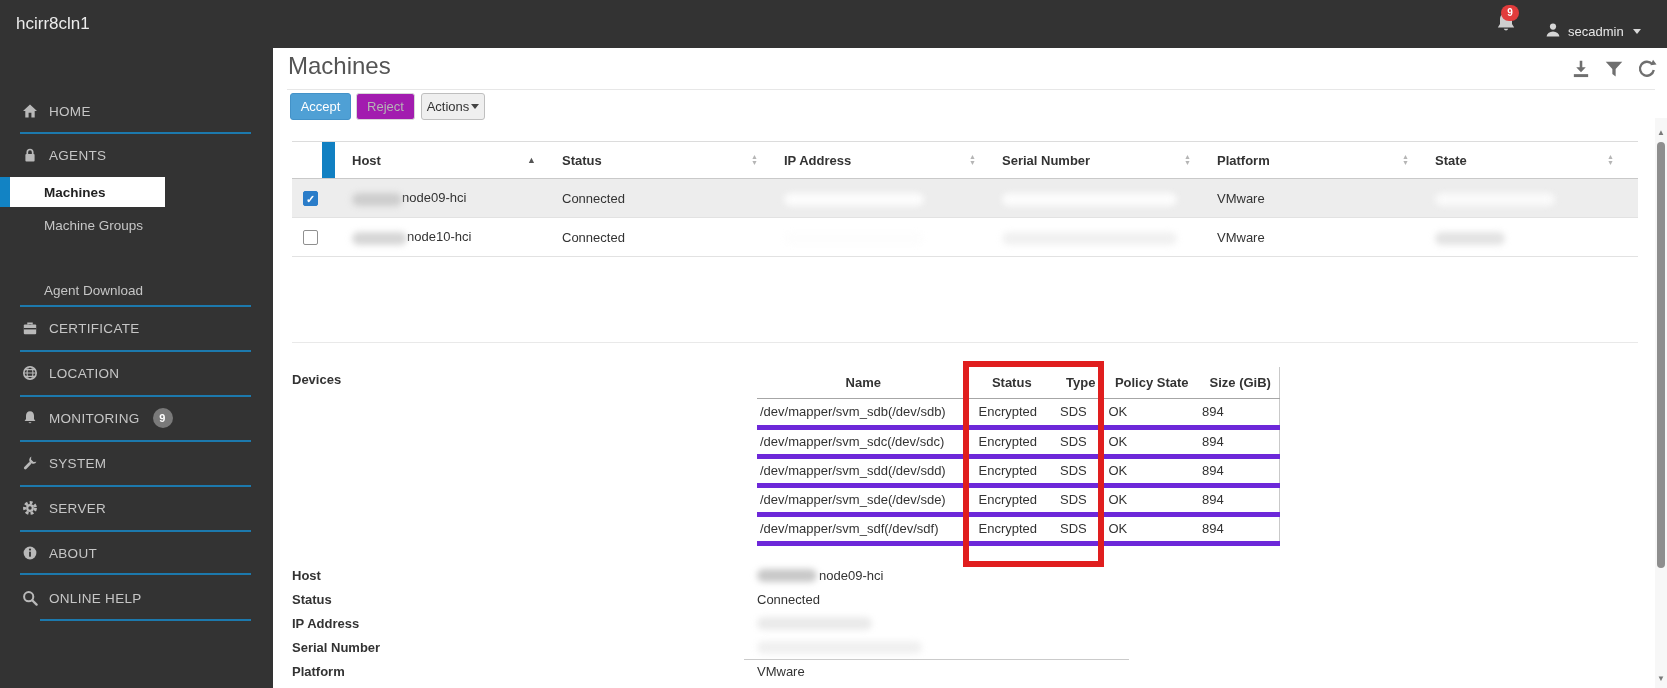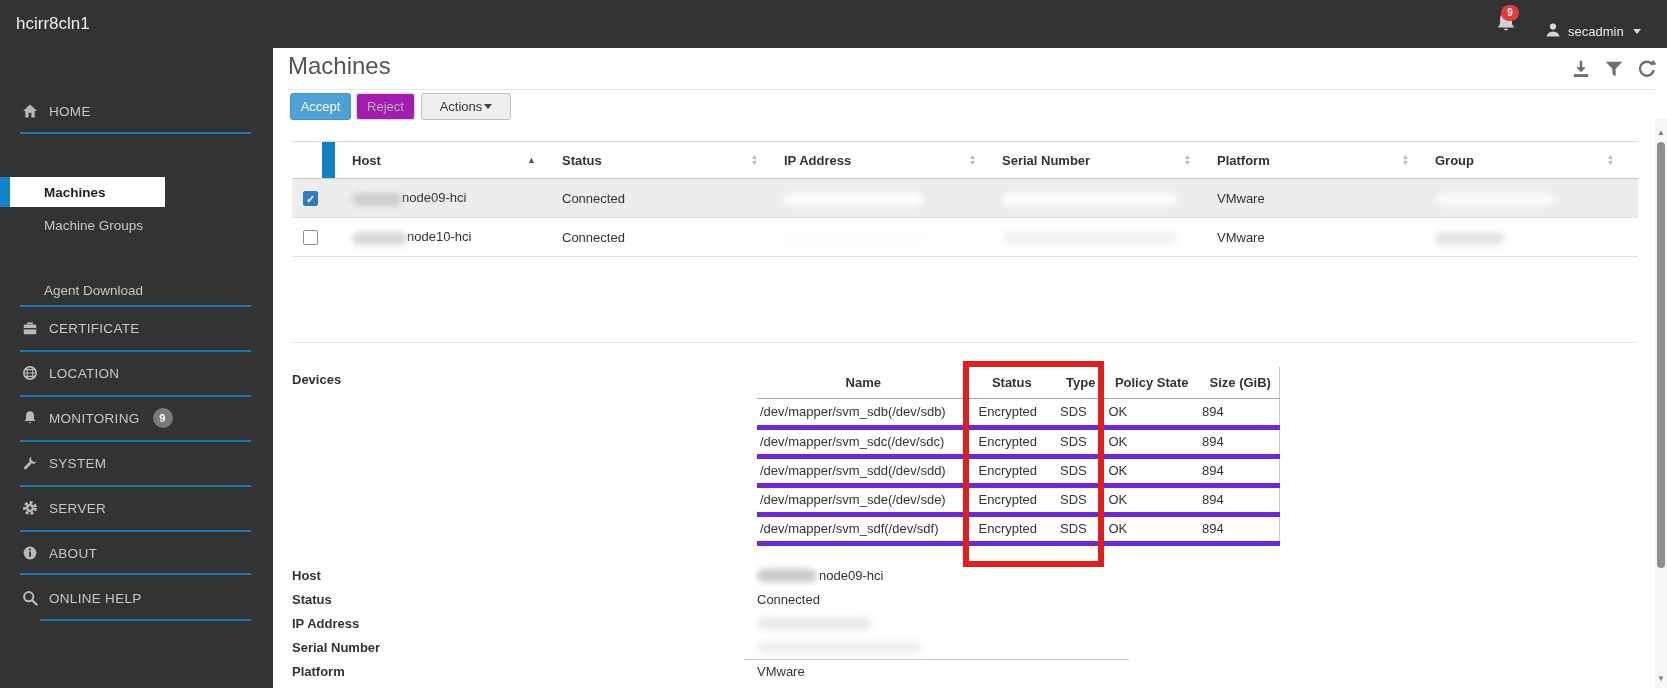--- a/index.html
+++ b/index.html
@@ -32,21 +32,21 @@
   .mon-badge { width:20px; height:20px; background:#7a7a7a; color:#fff; border-radius:50%; font-size:11px;
                font-weight:bold; display:inline-flex; align-items:center; justify-content:center; margin-left:2px; }
 
   
   .page-title { position:absolute; left:288px; top:52px; font-size:24px; color:#545454; }
   .title-rule { position:absolute; left:287px; top:89px; width:1368px; height:1px; background:#e7e7e7; }
   .btn { position:absolute; top:93px; height:27px; font-size:13px; border-radius:3px; font-family:"Liberation Sans",sans-serif;
          display:flex; align-items:center; justify-content:center; cursor:pointer; }
   .btn-accept { left:290px; width:61px; background:#4fa0d5; border:1px solid #4392c8; color:#fff; }
   .btn-reject { left:356px; width:59px; background:#a21caf; border:1px solid #d8d8d8; color:#b5b5b5; }
-  .btn-actions { left:421px; width:90px; background:#efefef; border:1px solid #bfbfbf; color:#333; }
+  .btn-actions { left:421px; width:64px; background:#efefef; border:1px solid #bfbfbf; color:#333; }
   .btn-actions .caret { border-top-color:#444; }
   .hdr-icons { position:absolute; left:1570px; top:58px; display:flex; gap:11px; }
   .hdr-icons span { cursor:pointer; }
 
   
   .mtable { position:absolute; left:292px; top:141px; width:1346px; border-collapse:collapse; table-layout:fixed;
             font-size:13px; color:#333; }
   .mtable th { height:37px; border-top:1px solid #dcdcdc; border-bottom:1px solid #c9c9c9; background:#fff;
                font-weight:bold; text-align:left; vertical-align:middle; cursor:pointer; }
   .mtable td { height:39px; border-bottom:1px solid #e2e2e2; vertical-align:middle; }
@@ -124,20 +124,27 @@
   </div>
 
   <div class="sidebar">
     <div class="nav" style="top:50px">
       <svg width="16" height="16" viewBox="0 0 16 16" fill="#b9b9b9">
           <path d="M8 1.6 L15 8 H12.7 V14.4 H9.4 V9.8 H6.6 V14.4 H3.3 V8 H1 Z"></path>
         </svg>
       <span>HOME</span>
     </div>
     <div class="divider" style="top:84px"></div>
+    <div class="nav" style="top:94px">
+      <svg width="16" height="16" viewBox="0 0 16 16" fill="#b9b9b9">
+          <path d="M5.3 7V5.2a2.7 2.7 0 0 1 5.4 0V7" fill="none" stroke="#b9b9b9" stroke-width="1.7"></path>
+          <rect x="3.4" y="7" width="9.2" height="7.4" rx="1"></rect>
+        </svg>
+      <span>AGENTS</span>
+    </div>
     <div class="active-item">
       <span>Machines</span>
     </div>
     <div class="sub" style="top:166px">
       <span>Machine Groups</span>
     </div>
     <div class="sub" style="top:231px">
       <span>Agent Download</span>
     </div>
     <div class="divider" style="top:257px"></div>
@@ -270,21 +277,21 @@
             </div>
       </th>
       <th>
         <div class="thwrap padL">
               <span>Platform</span>
               <span class="sort-both"></span>
             </div>
       </th>
       <th>
         <div class="thwrap padL">
-              <span>Group</span>
+              <span>State</span>
               <span class="sort-both"></span>
             </div>
       </th>
     </tr>
     <tr class="rowsel">
       <td>
             <div class="cb checked"></div>
           </td>
       <td class="host-td"><span class="sm" style="width:50px;background:#cdcdcd"></span><span>node09-hci</span></td>
       <td class="padL"><span>Connected</span></td>

